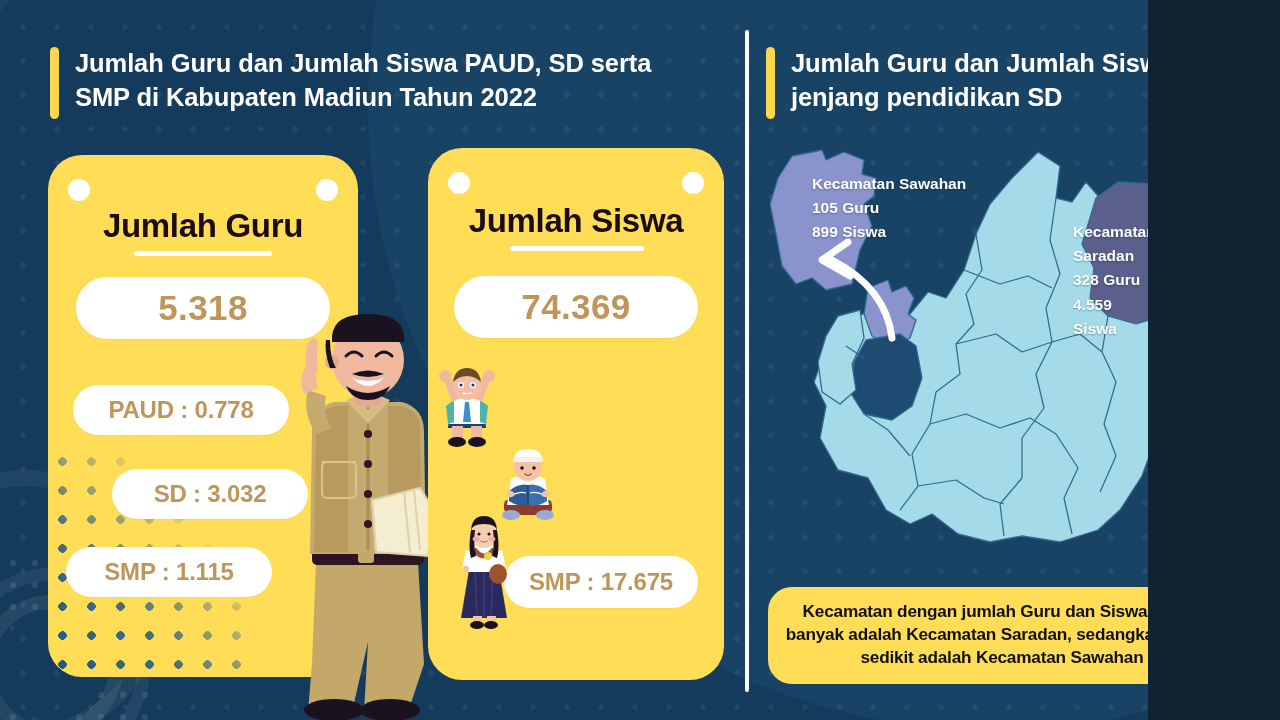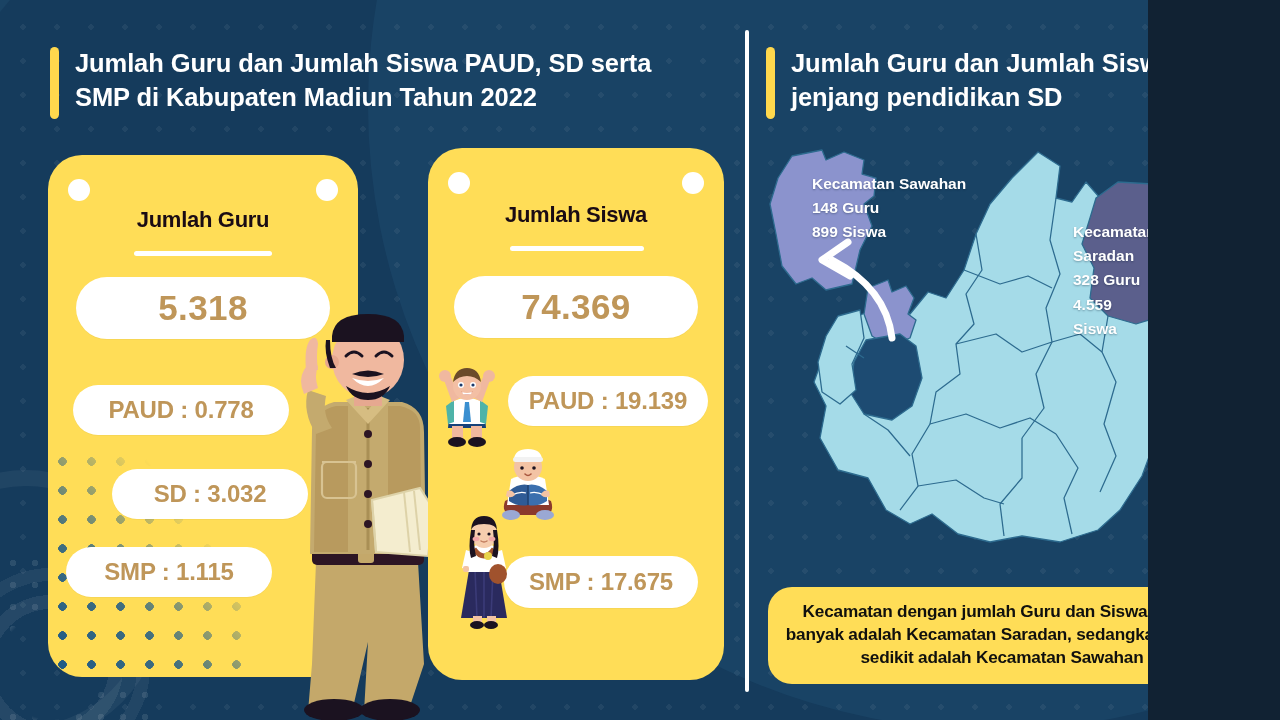--- a/index.html
+++ b/index.html
@@ -147,21 +147,21 @@
   }
   .punch.l { left: 20px; }
   .punch.r { right: 20px; }
 
   .card-title {
     position: absolute;
     left: 0; right: 8px;
     text-align: center;
     color: #1a0b14;
     font-weight: bold;
-    font-size: 22px;
+    font-size: 33px;
     letter-spacing: -0.3px;
     padding-left: 8px;
   }
   .title-rule {
     position: absolute;
     height: 5px;
     border-radius: 3px;
     background: #ffffff;
   }
 
@@ -319,21 +319,20 @@
       <path d="M104 188 L108 240" stroke="#ddd2a8" stroke-width="2"></path>
     </svg>
   </div>
 
   <div class="card" id="card-siswa">
     <div class="punch l"></div>
     <div class="punch r"></div>
     <div class="card-title" style="top:54px;">Jumlah Siswa</div>
     <div class="title-rule" style="left:82px; top:98px; width:134px;"></div>
     <div class="pill total" style="left:26px; top:122px; width:244px; height:62px;margin-top:6px;">74.369</div>
-    <div class="pill sub" style="left:80px; top:228px; width:200px; height:50px;">PAUD : 19.139</div>
     <div class="pill sub" style="left:76px; top:408px; width:194px; height:52px;">SMP : 17.675</div>
   </div>
 
   <div class="illus" style="left:436px; top:362px; width:62px; height:86px;">
     <svg viewBox="0 0 62 86" width="62" height="86">
       <path d="M14 44 L48 44 L50 66 L12 66 Z" fill="#16427a"></path>
       <path d="M16 40 q15 -8 30 0 l3 22 l-36 0 Z" fill="#ffffff"></path>
       <path d="M29 40 l4 0 l2 20 l-8 0 Z" fill="#3a8fd0"></path>
       <path d="M18 38 l-8 6 l2 18 l6 -2 Z" fill="#4eb3a8"></path>
       <path d="M44 38 l8 6 l-2 18 l-6 -2 Z" fill="#4eb3a8"></path>
@@ -442,21 +441,21 @@
       </g>
 
       <g fill="none">
         <path d="M132 200 Q126 150 72 122" stroke="#ffffff" stroke-width="7" stroke-linecap="round"></path>
         <path d="M88 104 L62 122 L90 138" stroke="#ffffff" stroke-width="7" stroke-linecap="round" stroke-linejoin="round"></path>
       </g>
     </svg>
   </div>
 
   <div class="map-label" id="label-sawahan">Kecamatan Sawahan
-148 Guru
+105 Guru
 899 Siswa</div>
   <div class="map-label" id="label-saradan">Kecamatan Saradan
 328 Guru
 4.559 Siswa</div>
 
   <div id="caption">Kecamatan dengan jumlah Guru dan Siswa paling banyak adalah Kecamatan Saradan, sedangkan paling sedikit adalah Kecamatan Sawahan</div>
 
 </div>
 
 </body></html>

